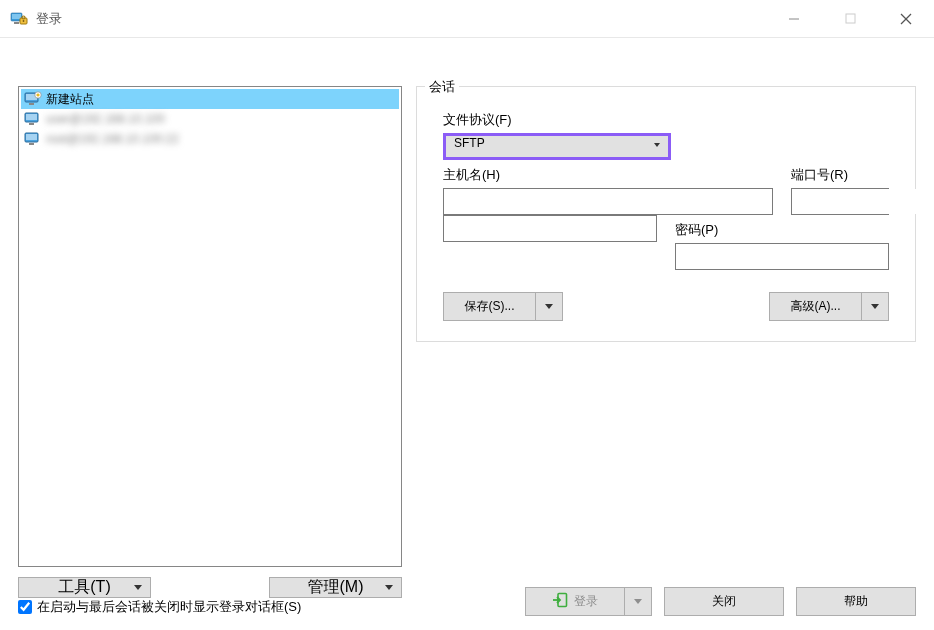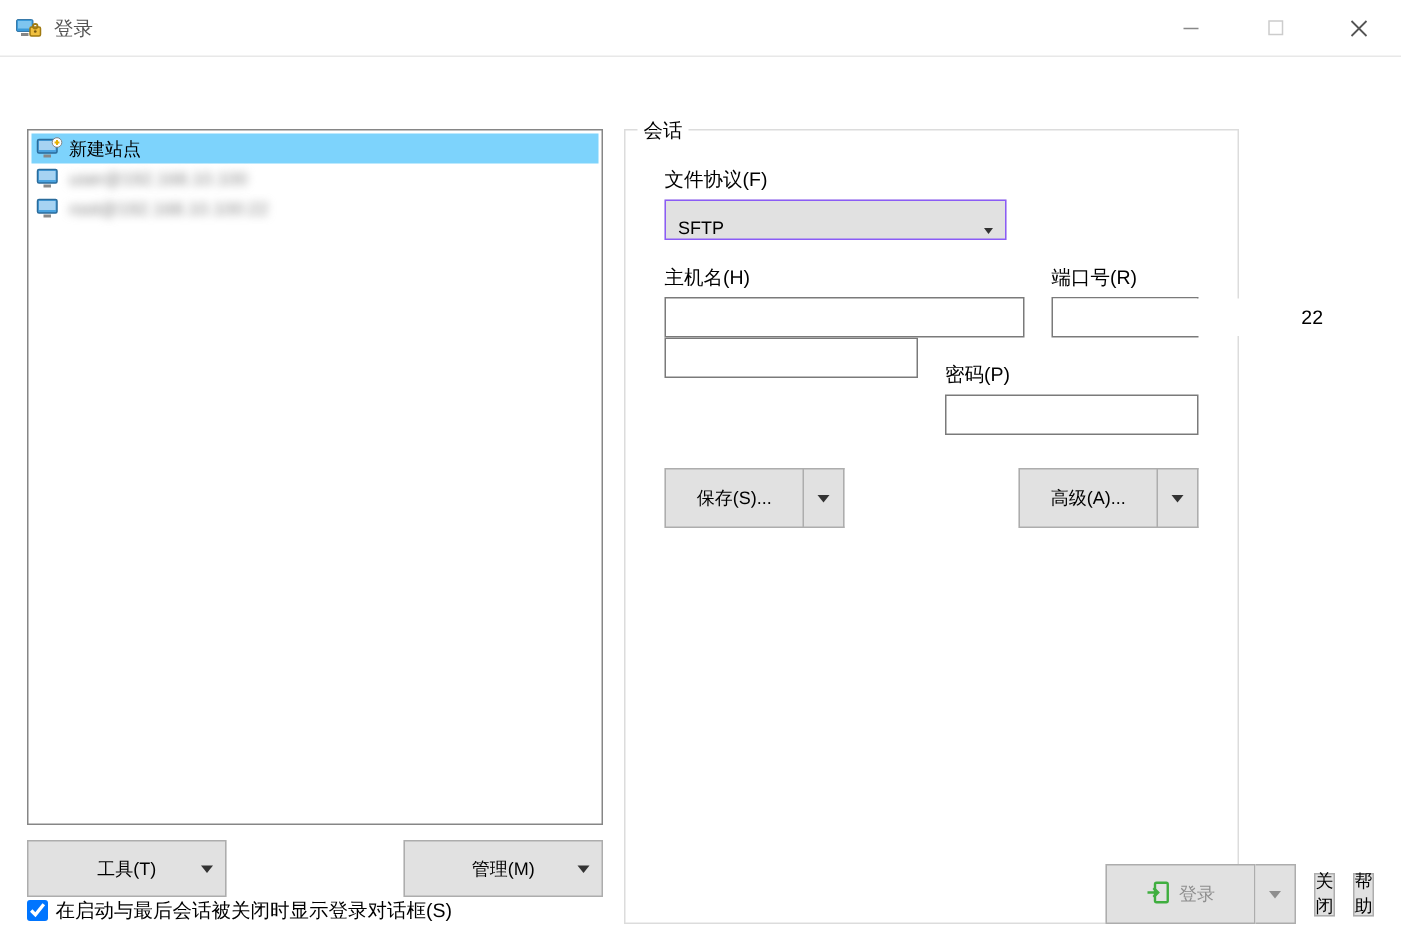--- a/index.html
+++ b/index.html
@@ -84,27 +84,27 @@
 .blurred {
   filter: blur(3px);
   color: #888;
 }
 .left-buttons {
   display: flex;
   justify-content: space-between;
   margin-top: 10px;
 }
 .toolbtn {
-  height: 38px;
+  height: 21px;
   border: 1px solid #adadad;
   background: #e1e1e1;
   display: flex;
   align-items: center;
   justify-content: center;
-  font-size: 12px;
+  font-size: 16px;
   color: #000;
   cursor: default;
 }
 .toolbtn.split {
   width: 133px;
   position: relative;
 }
 .toolbtn .main {
   flex: 1;
   display: flex;
@@ -124,52 +124,52 @@
   margin-top: 0;
   gap: 5px;
   font-size: 13px;
 }
 .checkbox-row input {
   width: 14px; height: 14px;
 }
 .right {
   flex: 1;
   display: flex;
-  flex-direction: row;
+  flex-direction: column;
 }
 .session-group {
   position: relative;
   border: 1px solid #dcdcdc;
   padding: 24px 26px 20px 26px;
 }
 .session-group .legend {
   position: absolute;
   top: -9px;
   left: 8px;
   background: #fff;
   padding: 0 4px;
   font-size: 13px;
 }
 .field-label {
   font-size: 13px;
   margin-bottom: 4px;
-  margin-top: 16px;
+  margin-top: 6px;
 }
 .field-label.first { margin-top: 0; }
 .row {
   display: flex;
   gap: 18px;
 }
 .col { display: flex; flex-direction: column; }
 .winselect {
   height: 27px;
-  border: 1px solid #8b5cf6;
+  border: 3px solid #8b5cf6;
   background: #e1e1e1;
   display: flex;
-  align-items: flex-end;
+  align-items: flex-start;
   padding: 0 8px;
   font-size: 12px;
   position: relative;
 }
 .winselect .sel-arrow {
   position: absolute;
   right: 8px;
 }
 .wininput {
   height: 27px;
@@ -192,21 +192,21 @@
   font-size: 13px;
   outline: none;
 }
 .btn-row {
   display: flex;
   justify-content: space-between;
   margin-top: 22px;
 }
 .split-btn {
   display: flex;
-  height: 40px;
+  height: 29px;
 }
 .split-btn .p {
   border: 1px solid #adadad;
   background: #e1e1e1;
   display: flex;
   align-items: center;
   justify-content: center;
   font-size: 12px;
   padding: 0 20px;
   min-width: 93px;

